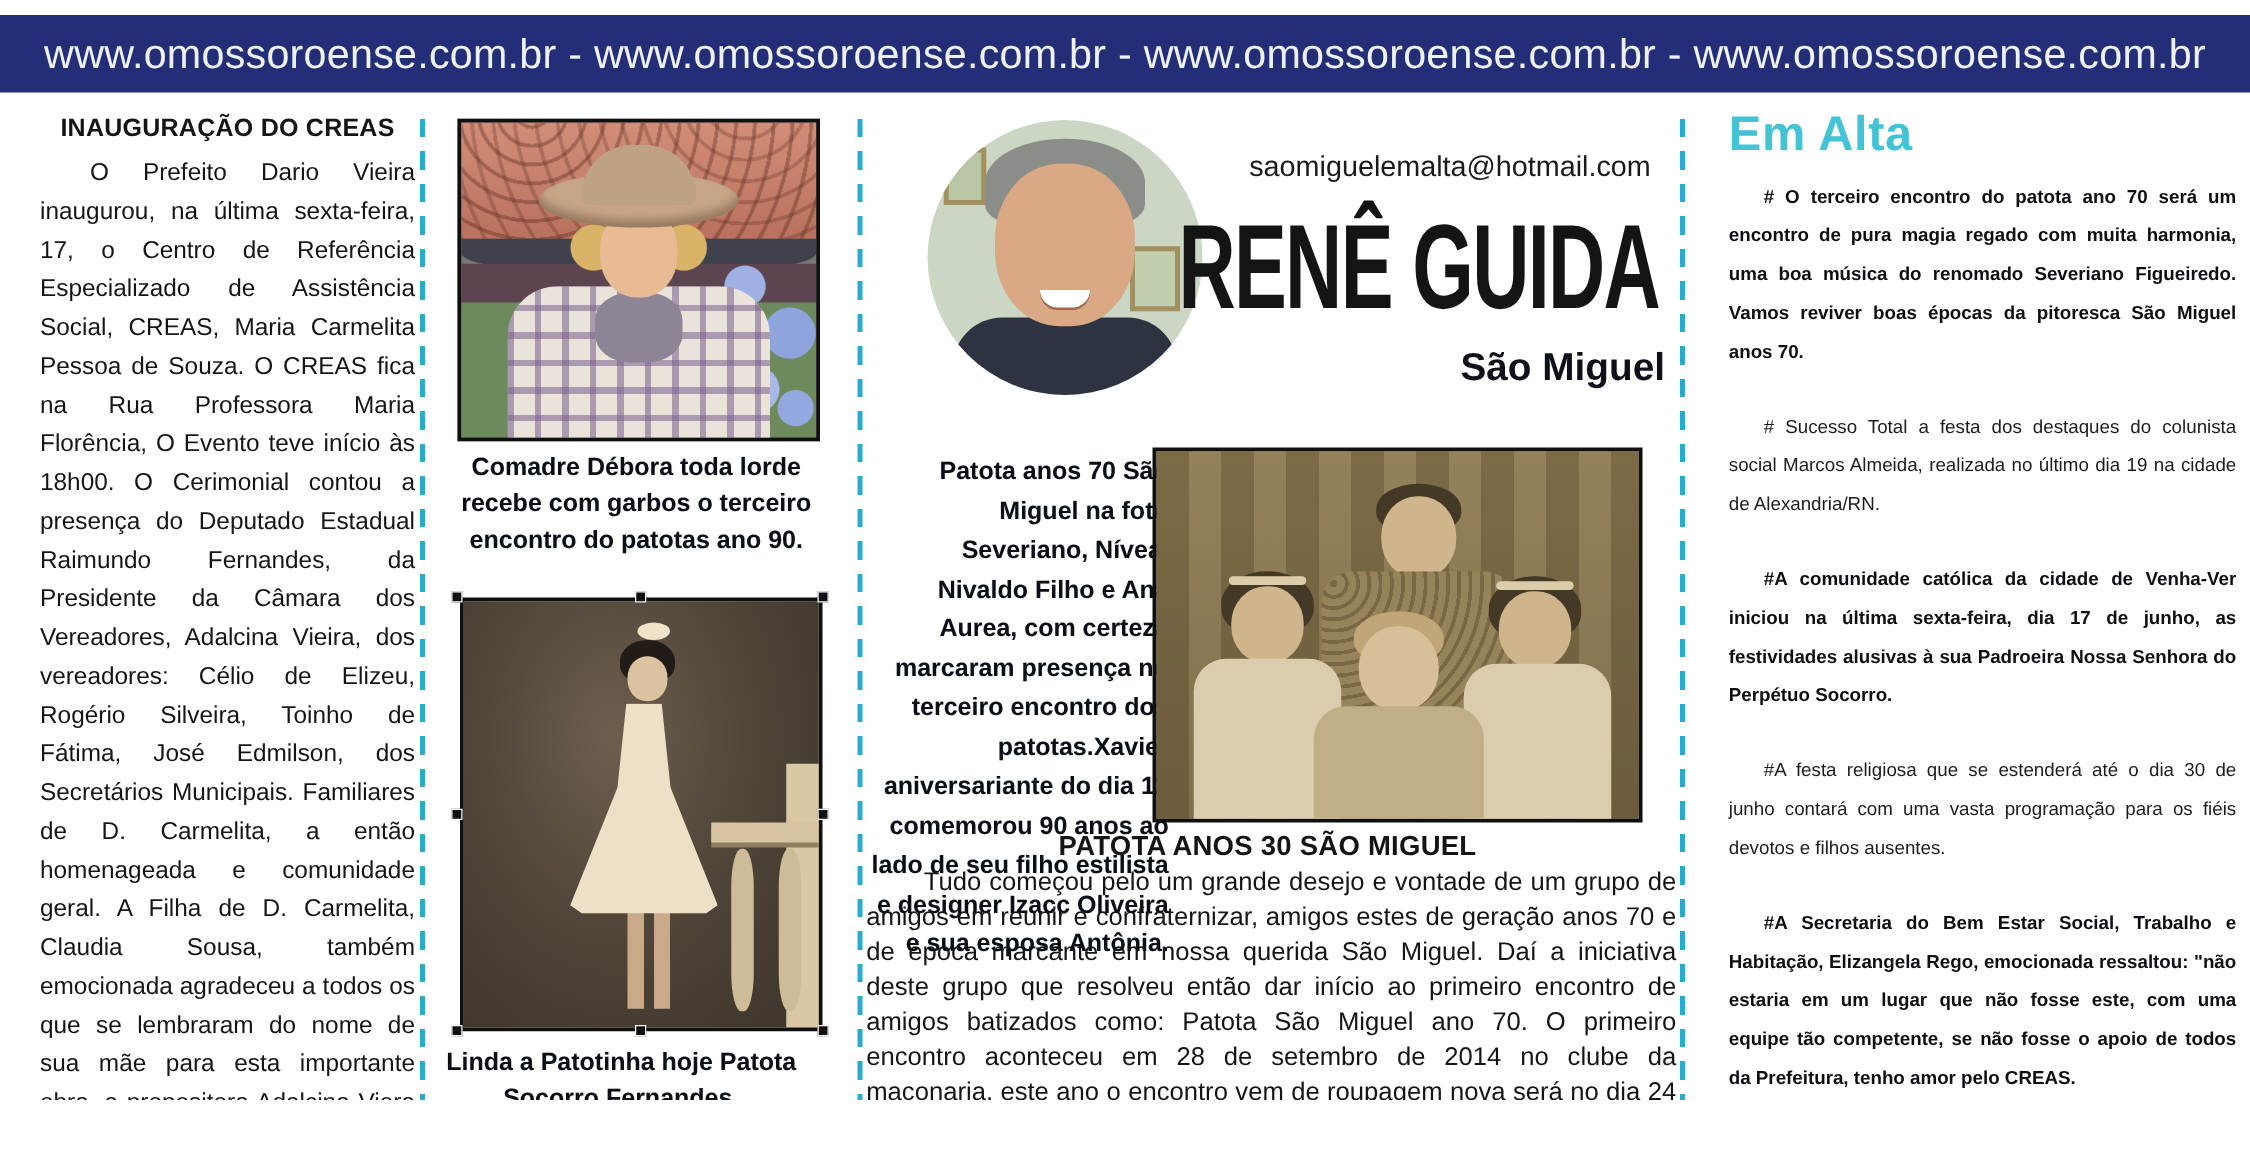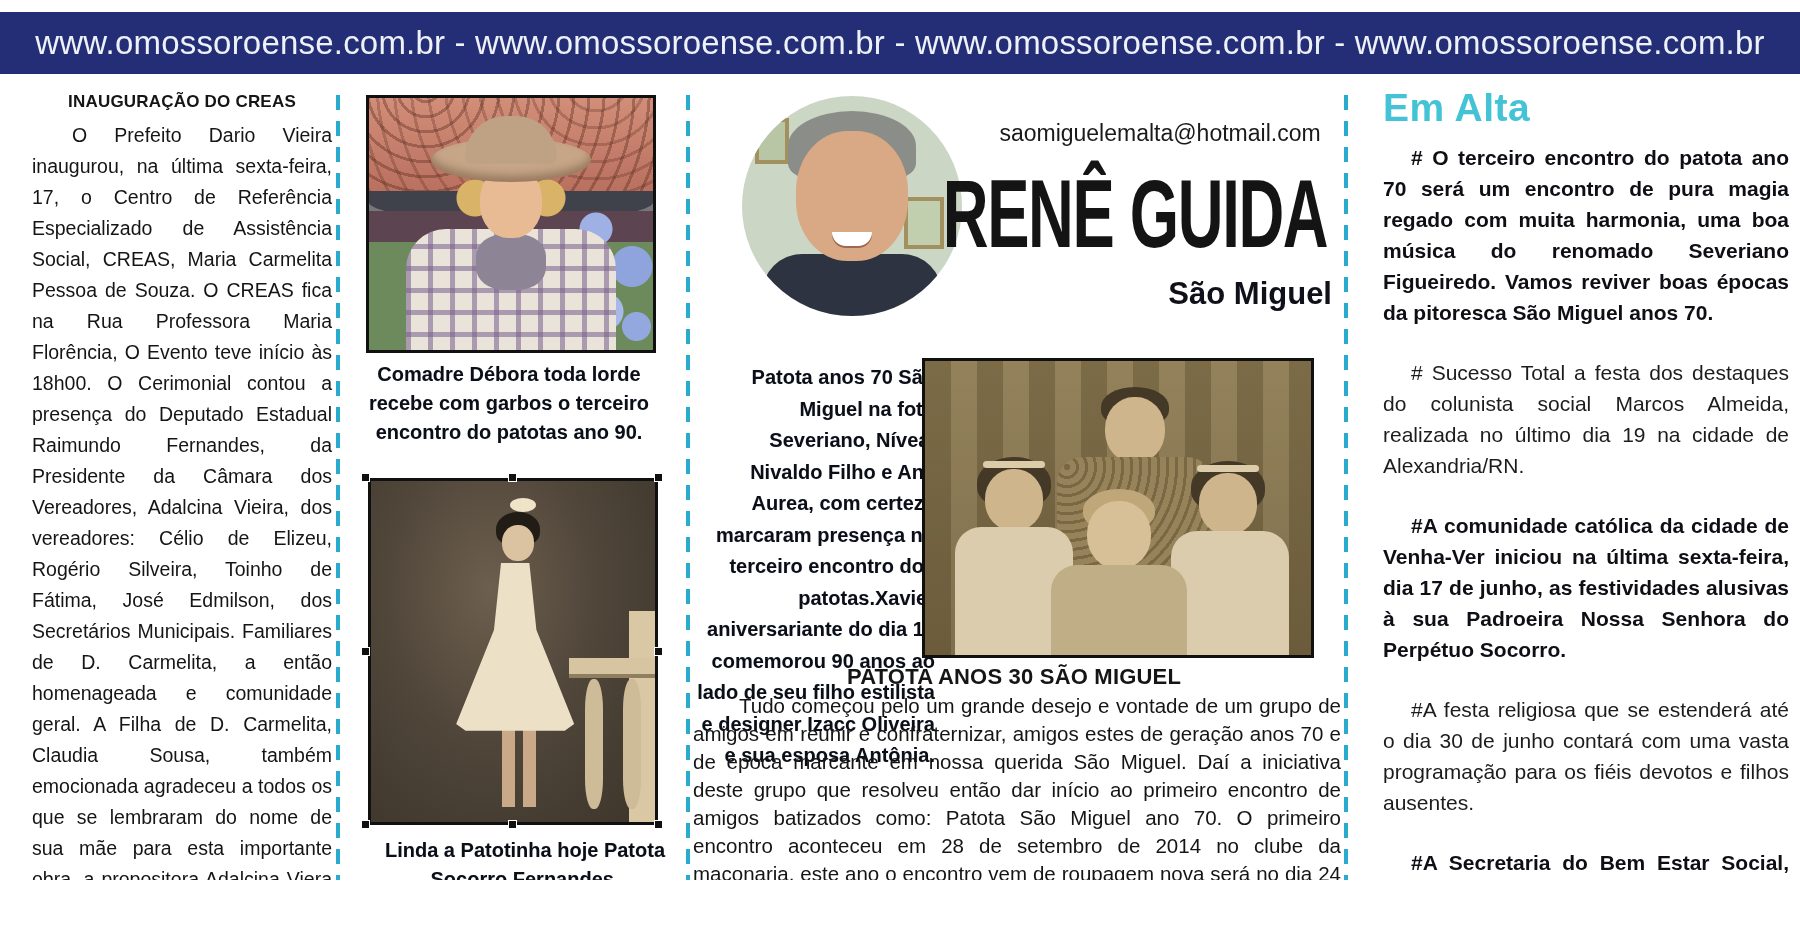--- a/index.html
+++ b/index.html
@@ -19,26 +19,26 @@
   
   .bottom-bar { position:absolute; left:0; top:903px; width:1800px; height:9px; background:#8093bd; }
   
   .vsep {
     position:absolute; top:95px; height:792px; width:4px;
     background-image:repeating-linear-gradient(to bottom,#29abcd 0 15px, transparent 15px 26px);
   }
   .sep1 { left:336px; } .sep2 { left:686px; } .sep3 { left:1344px; }
   
   .col1 { position:absolute; left:32px; top:92px; width:300px; }
-  .col1 h2 { font-size:17px; font-weight:700; text-align:center; margin-bottom:8px; letter-spacing:.2px; }
+  .col1 h2 { font-size:20px; font-weight:700; text-align:center; margin-bottom:8px; letter-spacing:.2px; }
   .col1 p { font-size:19.5px; line-height:31px; text-align:justify; text-indent:40px; }
   
   .caption { position:absolute; text-align:center; font-weight:700; font-size:20px; line-height:29px; color:#0d0d14; text-shadow:0 0 1px rgba(45,120,200,.25); }
   .cap1 { left:348px; top:360px; width:322px; }
-  .cap2 { left:364px; top:836px; width:322px; }
+  .cap2 { left:336px; top:836px; width:322px; }
   .photo { position:absolute; border:3px solid #101010; overflow:hidden; background:#777; }
   .photo1 { left:366px; top:95px; width:290px; height:258px; }
   .p1-roof { position:absolute; left:0; top:0; width:100%; height:39%;
     background:
       repeating-radial-gradient(circle at 20% -10%, transparent 0 12px, rgba(90,42,30,.38) 12px 15px),
       repeating-radial-gradient(circle at 80% -20%, transparent 0 14px, rgba(90,42,30,.28) 14px 17px),
       linear-gradient(#d28e79,#b86f5d); }
   .p1-eave { position:absolute; left:0; top:37%; width:100%; height:11%; background:#3f414b; border-radius:0 0 40% 40%/0 0 60% 60%; }
   .p1-wall { position:absolute; left:0; top:45%; width:100%; height:15%; background:#5c4450; }
   .p1-lawn { position:absolute; left:0; top:57%; width:100%; height:43%; background:#6c8a5b; }
@@ -106,21 +106,21 @@
   .k-g2-body { left:246px; top:170px; width:118px; height:136px; background:#e9dec2; }
   .k-tod-hair { left:158px; top:128px; width:72px; height:42px; background:#c8b184; }
   .k-tod-head { left:162px; top:140px; width:64px; height:68px; background:#e6cfa9; }
   .k-tod-body { left:126px; top:204px; width:136px; height:102px; background:#cabb94; }
   .sepia { position:absolute; left:0; top:0; width:100%; height:100%; background:rgba(150,120,70,.18); }
   .section-title { position:absolute; left:690px; top:664px; width:648px; text-align:center; font-size:22px; font-weight:700; letter-spacing:.2px; }
   .section-body { position:absolute; left:693px; top:692px; width:648px; font-size:20.5px; line-height:28px; text-align:justify; text-indent:46px; }
   
   .col4 { position:absolute; left:1383px; top:86px; width:406px; }
   .col4 h2 { color:#44c3d6; font-size:39px; font-weight:700; margin-bottom:12px; letter-spacing:.5px; }
-  .col4 p { font-size:21px; line-height:31px; text-align:justify; text-indent:28px; margin-bottom:29px; }
+  .col4 p { font-size:15px; line-height:31px; text-align:justify; text-indent:28px; margin-bottom:29px; }
   .bold { font-weight:700; color:#0e0e14; }
   .reg  { font-weight:400; color:#1c1c1c; }
 </style>
 </head>
 <body>
 
 <div class="page">
 
   <div class="banner">
     <span>www.omossoroense.com.br - www.omossoroense.com.br - www.omossoroense.com.br - www.omossoroense.com.br</span>

